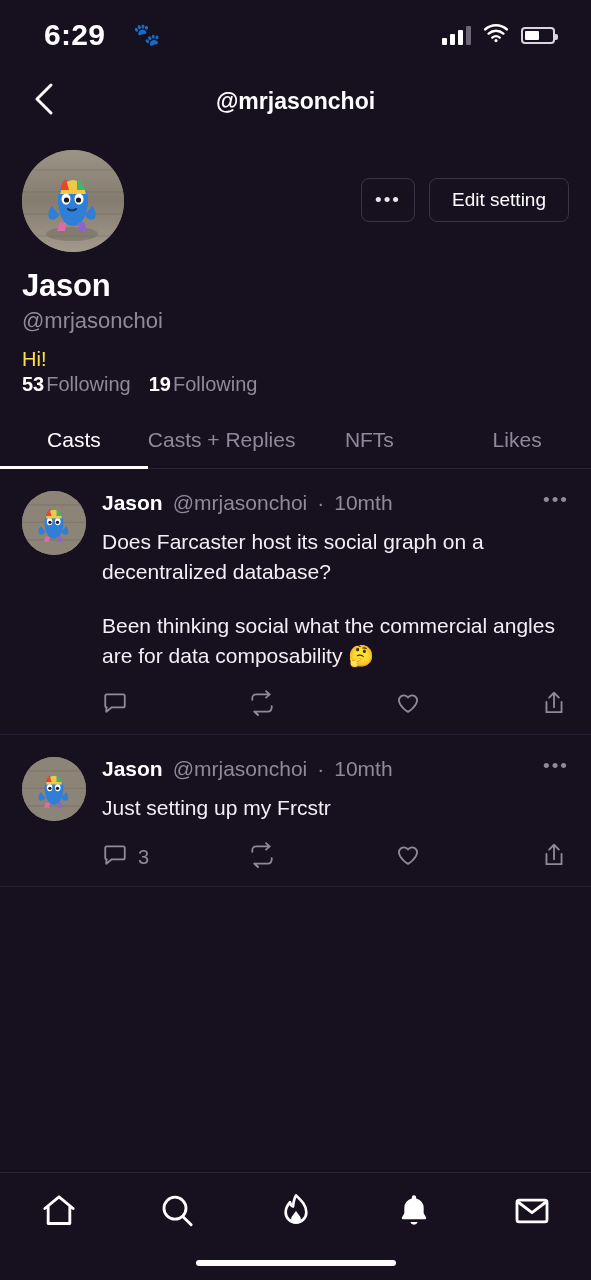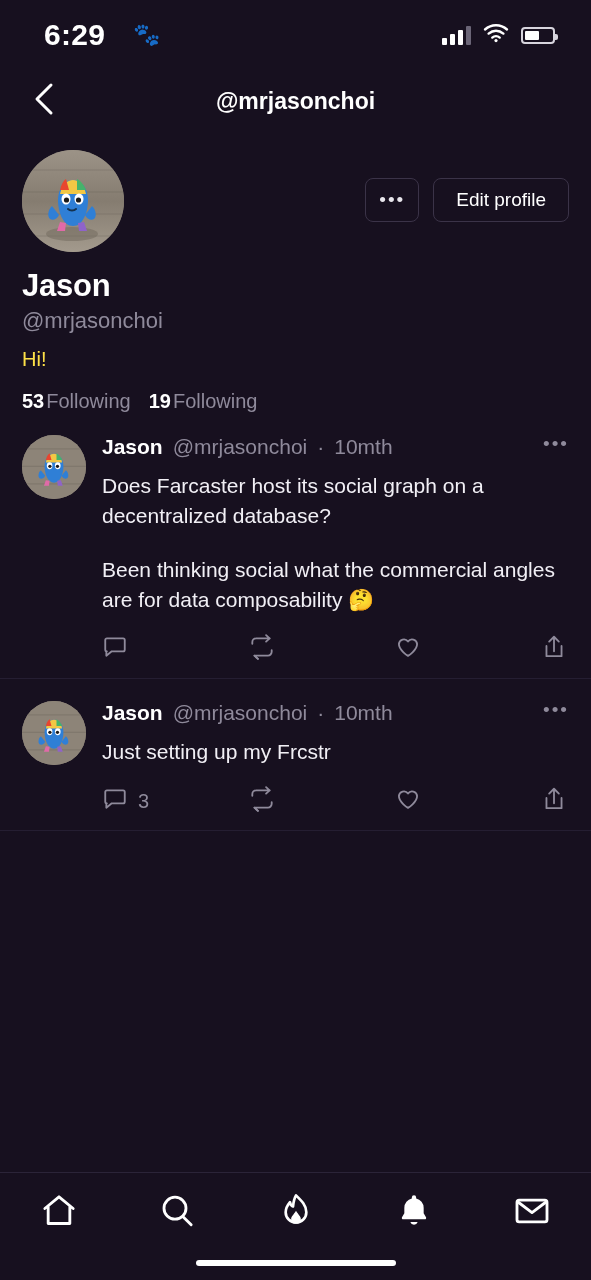--- a/index.html
+++ b/index.html
@@ -65,21 +65,21 @@
     letter-spacing: 2px; font-size: 19px; color: #e8e6ec; background: transparent;
   }
   .btn-edit {
     height: 44px; padding: 0 22px; border: 1px solid #3b3348; border-radius: 8px;
     display: flex; align-items: center; justify-content: center;
     font-size: 19px; color: #ffffff; background: transparent;
   }
   .display-name { font-size: 31px; font-weight: 700; margin-top: 16px; letter-spacing: -0.2px; }
   .handle { font-size: 22px; color: #8f8a9b; margin-top: 4px; }
   .bio { font-size: 20px; color: #fde047; margin-top: 14px; }
-  .counts { display: flex; gap: 18px; margin-top: 19px; font-size: 20px; color: #8f8a9b; }
+  .counts { display: flex; gap: 18px; margin-top: 2px; font-size: 20px; color: #8f8a9b; }
   .counts b { color: #ffffff; font-weight: 700; }
   .counts span { margin-left: 2px; }
 
   
   .tabs {
     display: flex; margin-top: 18px; border-bottom: 1px solid #2b2438;
     position: relative;
   }
   .tab {
     flex: 1; text-align: center; padding: 14px 0 16px 0;
@@ -186,36 +186,42 @@
           <circle cx="56.5" cy="50" r="2.6" fill="#1a1a1a"></circle>
           <path d="M46 59c2 2 6 2 8 0" stroke="#14324f" stroke-width="2" fill="none" stroke-linecap="round"></path>
           <path d="M30 56c-4 4-5 10-2 13 3 2 7 0 9-4z" fill="#2f7fd6"></path>
           <path d="M70 56c4 4 5 10 2 13-3 2-7 0-9-4z" fill="#2f7fd6"></path>
           <path d="M38 72l-3 9h8l1-8z" fill="#e06aa8"></path>
           <path d="M62 72l3 9h-8l-1-8z" fill="#8f63c9"></path>
         </svg>
       </div>
       <div class="profile-actions">
         <div class="btn-more">•••</div>
-        <div class="btn-edit">Edit profile</div>
+        <div class="btn-edit">Edit setting</div>
       </div>
     </div>
     <div class="display-name">Jason</div>
     <div class="handle">@mrjasonchoi</div>
     <div class="bio">Hi!</div>
     <div class="counts">
       <div>
         <b>53</b><span>Following</span>
       </div>
       <div>
         <b>19</b><span>Following</span>
       </div>
     </div>
   </div>
 
+  <div class="tabs">
+    <div class="tab active">Casts</div>
+    <div class="tab">Casts + Replies</div>
+    <div class="tab">NFTs</div>
+    <div class="tab">Likes</div>
+  </div>
 
   <div class="cast">
     <div class="cast-avatar">
       <svg width="64" height="64" viewBox="0 0 102 102">
         <rect width="102" height="102" fill="#8d8478"></rect>
         <g opacity="0.25" stroke="#5d554b" stroke-width="2">
             <path d="M0 22h102M0 50h102M0 78h102"></path>
           </g>
         <path d="M36 50c0-12 7-20 15-20s15 8 15 20-5 26-15 26-15-14-15-26z" fill="#2f7fd6"></path>
         <path d="M38 44c2-9 7-14 13-14s11 5 13 14z" fill="#f2c744"></path>

